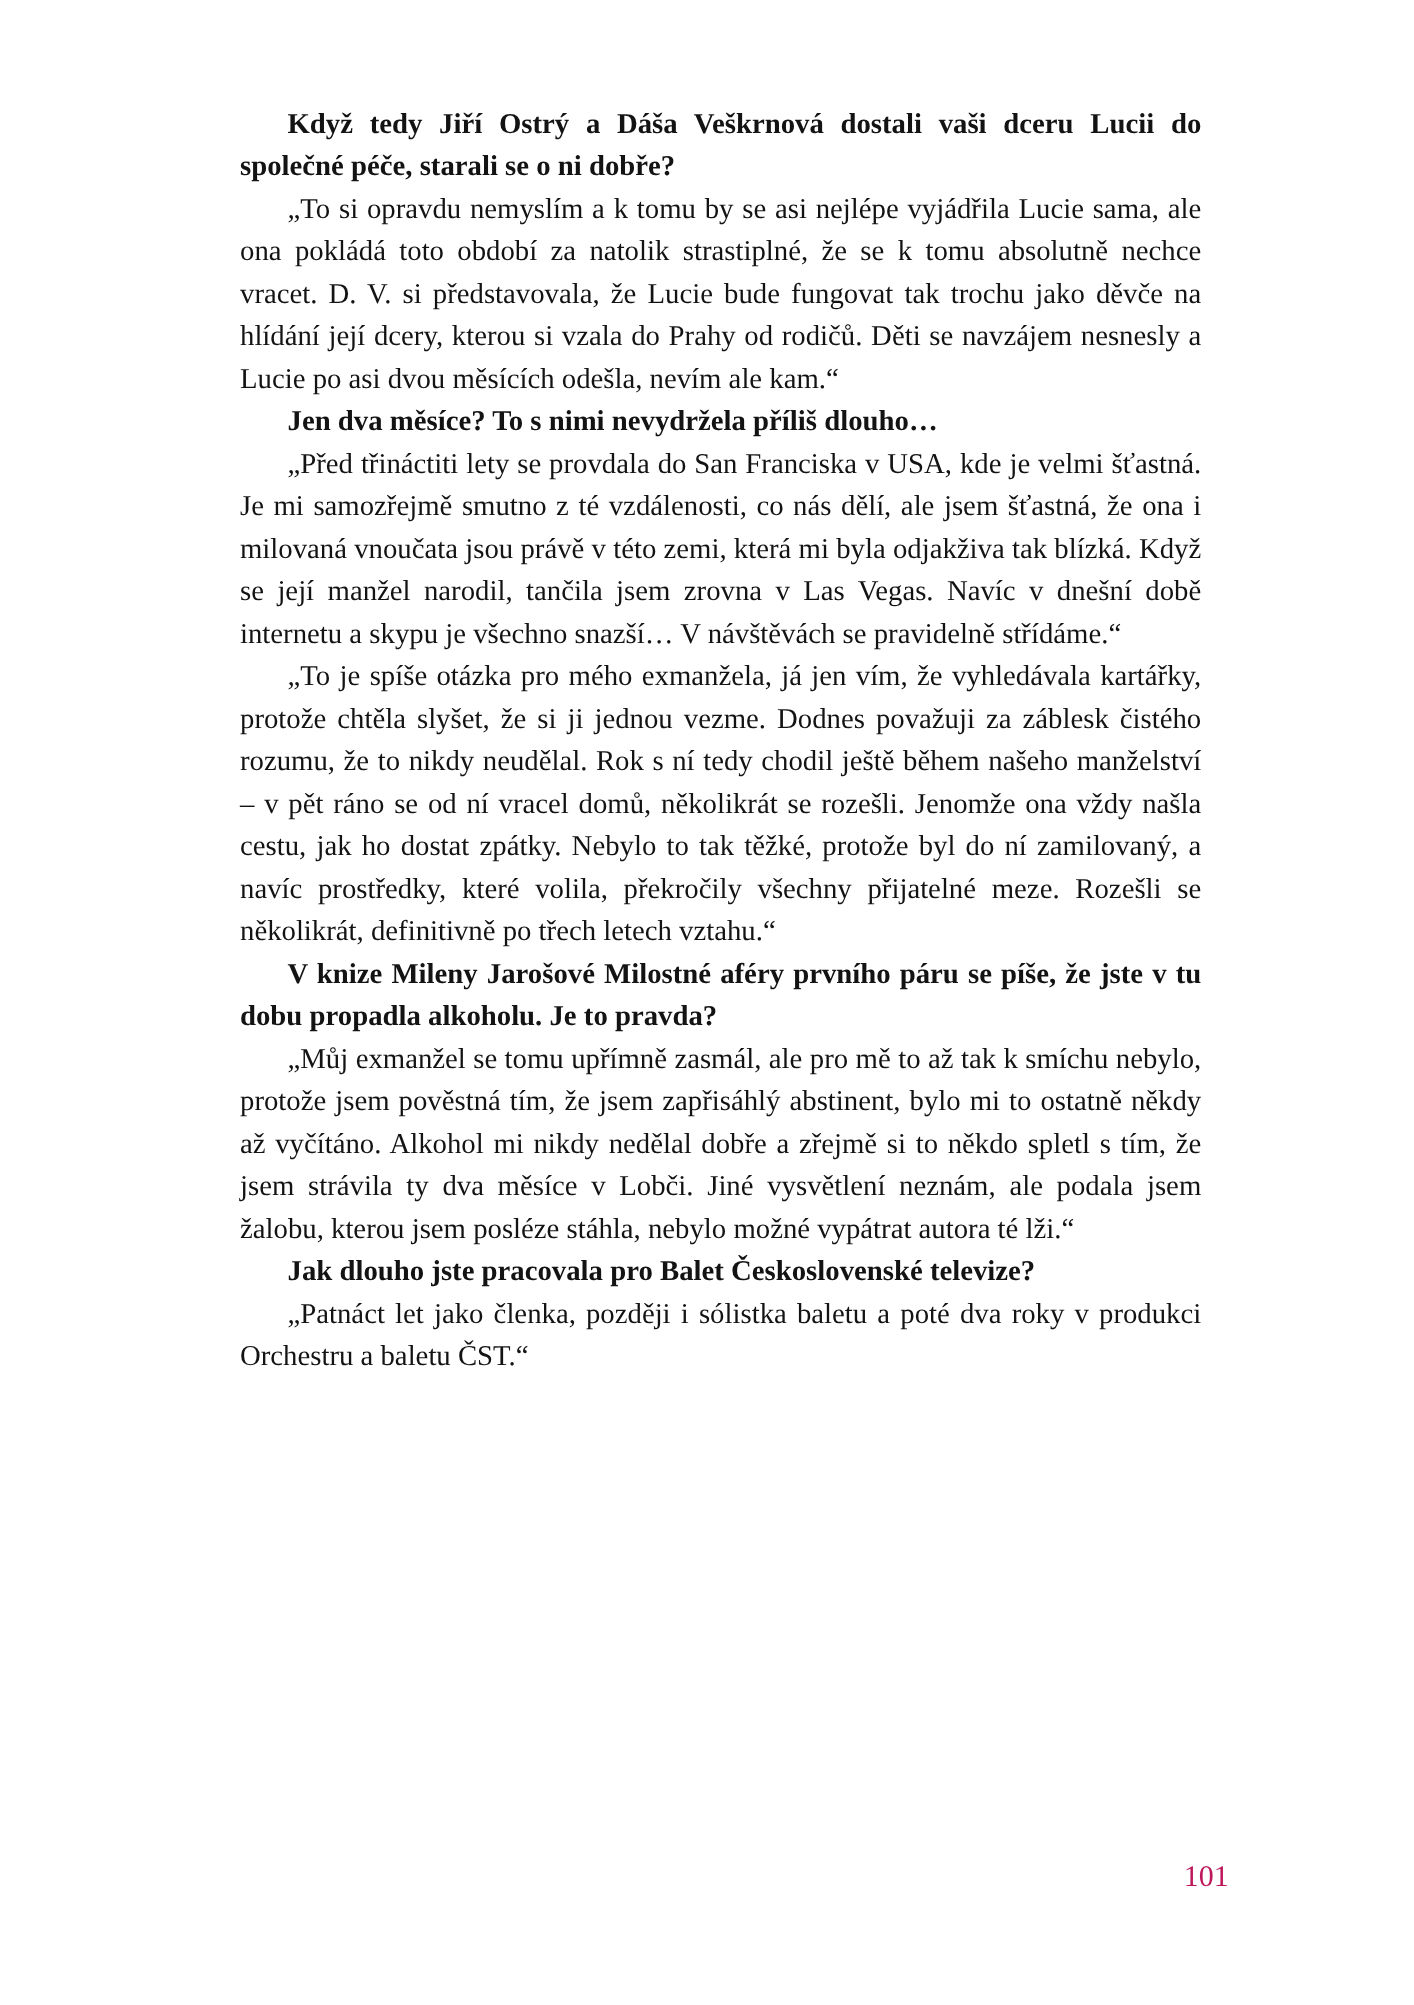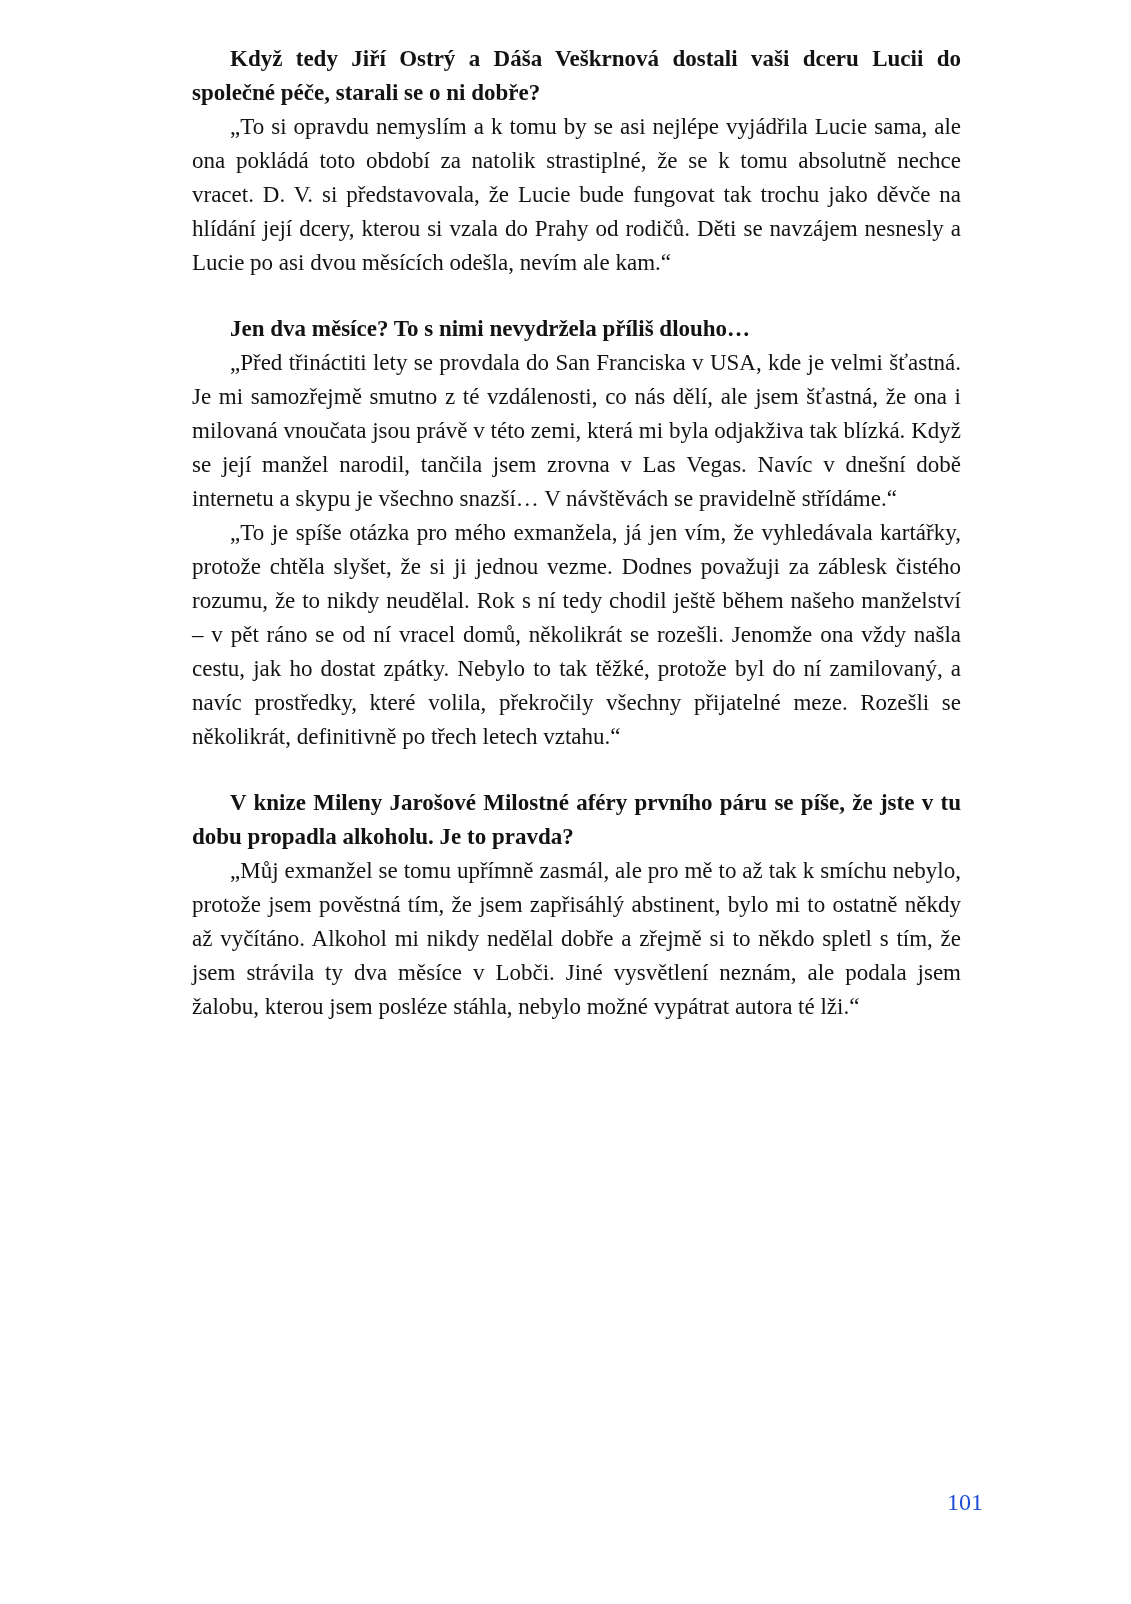--- a/index.html
+++ b/index.html
@@ -7,48 +7,47 @@
     padding: 0;
     background: #ffffff;
   }
   .page {
     position: relative;
     width: 983px;
     height: 1604px;
     margin: 0 auto;
     background: #ffffff;
     box-sizing: border-box;
-    padding: 42px 96px 0 118px;
+    padding: 82px 96px 0 118px;
     font-family: "Liberation Serif", "DejaVu Serif", serif;
     color: #131313;
     overflow: hidden;
   }
   .content {
     width: 100%;
   }
   p {
     margin: 0;
     font-size: 23px;
     line-height: 34px;
     text-align: justify;
     text-indent: 38px;
   }
   p.question {
     font-weight: bold;
-    margin-top: 32px;
   }
   .section:first-child p.question {
     margin-top: 0;
   }
   .page-number {
     position: absolute;
     right: 74px;
     bottom: 88px;
     font-size: 24px;
-    color: #1d4ed8;
+    color: #be185d;
   }
 </style>
 </head>
 <body>
 
 <div class="page">
   <div class="content">
 
     <div class="section">
       <p class="question">Když tedy Jiří Ostrý a Dáša Veškrnová dostali vaši dceru Lucii do společné péče, starali se o ni dobře?</p>
@@ -65,17 +64,21 @@
 
     <div class="section">
       <p class="answer">„To je spíše otázka pro mého exmanžela, já jen vím, že vyhledávala kartářky, protože chtěla slyšet, že si ji jednou vezme. Dodnes považuji za záblesk čistého rozumu, že to nikdy neudělal. Rok s ní tedy chodil ještě během našeho manželství – v pět ráno se od ní vracel domů, několikrát se rozešli. Jenomže ona vždy našla cestu, jak ho dostat zpátky. Nebylo to tak těžké, protože byl do ní zamilovaný, a navíc prostředky, které volila, překročily všechny přijatelné meze. Rozešli se několikrát, definitivně po třech letech vztahu.“</p>
     </div>
 
     <div class="section">
       <p class="question">V knize Mileny Jarošové Milostné aféry prvního páru se píše, že jste v tu dobu propadla alkoholu. Je to pravda?</p>
       <p class="answer">„Můj exmanžel se tomu upřímně zasmál, ale pro mě to až tak k smíchu nebylo, protože jsem pověstná tím, že jsem zapřisáhlý abstinent, bylo mi to ostatně někdy až vyčítáno. Alkohol mi nikdy nedělal dobře a zřejmě si to někdo spletl s tím, že jsem strávila ty dva měsíce v Lobči. Jiné vysvětlení neznám, ale podala jsem žalobu, kterou jsem posléze stáhla, nebylo možné vypátrat autora té lži.“</p>
     </div>
 
+    <div class="section">
+      <p class="question">Jak dlouho jste pracovala pro Balet Československé televize?</p>
+      <p class="answer">„Patnáct let jako členka, později i sólistka baletu a poté dva roky v produkci Orchestru a baletu ČST.“</p>
+    </div>
 
   </div>
 
   <div class="page-number">101</div>
 </div>
 
 </body></html>

